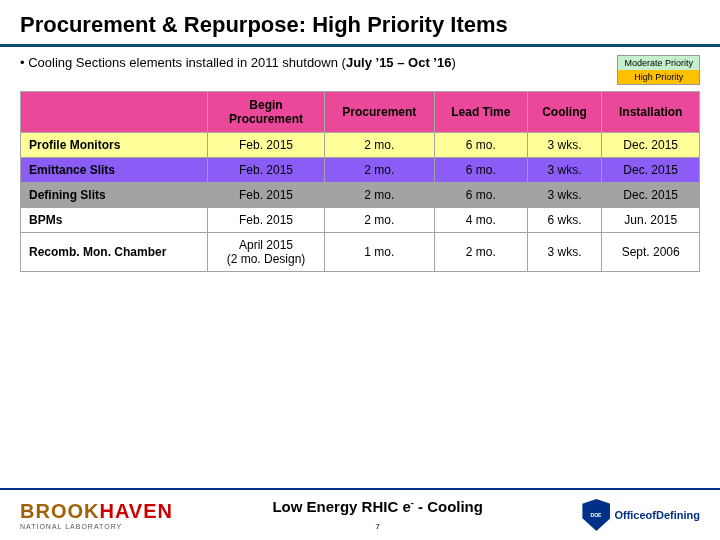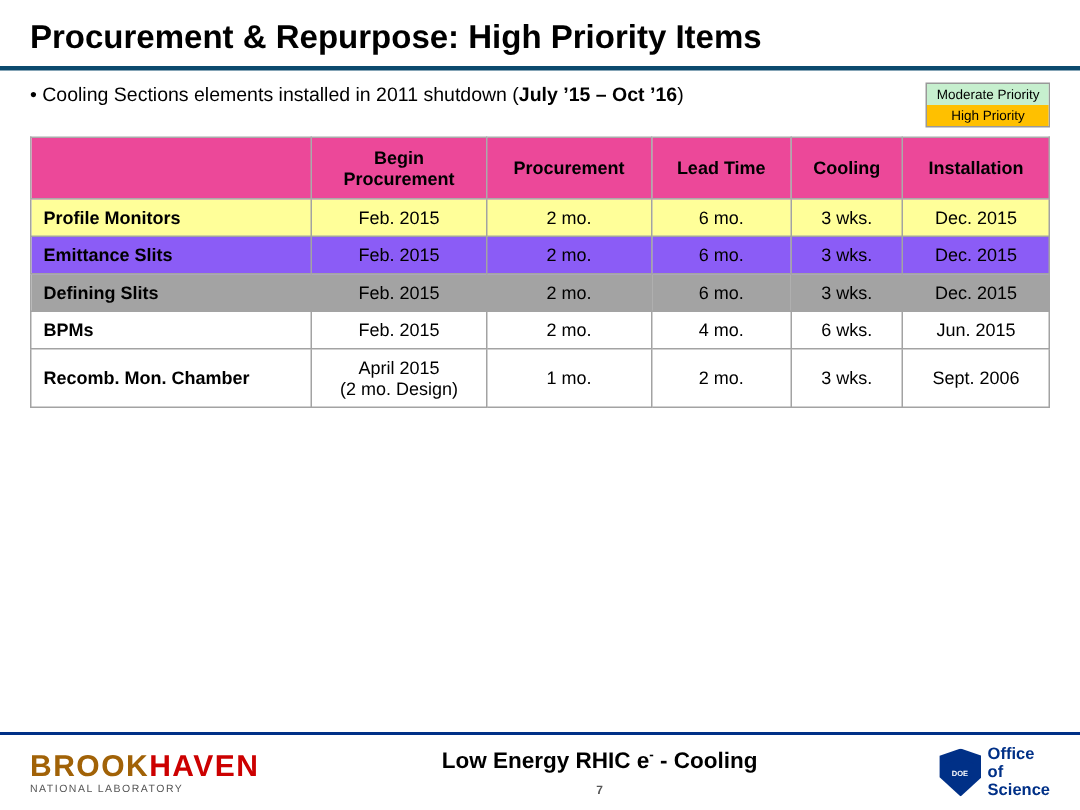--- a/index.html
+++ b/index.html
@@ -150,21 +150,21 @@
       clip-path: polygon(50% 0%, 100% 15%, 100% 60%, 50% 100%, 0% 60%, 0% 15%);
       display: flex;
       align-items: center;
       justify-content: center;
       color: white;
       font-size: 8px;
       font-weight: bold;
     }
     .doe-text {
       display: flex;
-      flex-direction: column;
+      flex-direction: row;
       font-size: 9px;
       font-weight: bold;
       color: #003087;
     }
     .doe-text .office { font-size: 11px; color: #003087; }
     .doe-text .science { font-size: 11px; color: #003087; }
 
     .page-num {
       font-size: 8px;
       color: #555;
@@ -266,19 +266,19 @@
       <div class="doe-office">
         <div class="doe-shield">
           <svg width="20" height="22" viewBox="0 0 20 22">
             <polygon points="10,1 19,5 19,13 10,21 1,13 1,5" fill="#003087"></polygon>
             <text x="10" y="13" text-anchor="middle" fill="white" font-size="5" font-weight="bold">DOE</text>
           </svg>
         </div>
         <div class="doe-text">
           <span class="office">Office</span>
           <span class="office">of</span>
-          <span class="science">Science</span>
+          <span class="science">Defining</span>
         </div>
       </div>
     </div>
   </div>
 
 </div>
 
 </body></html>

